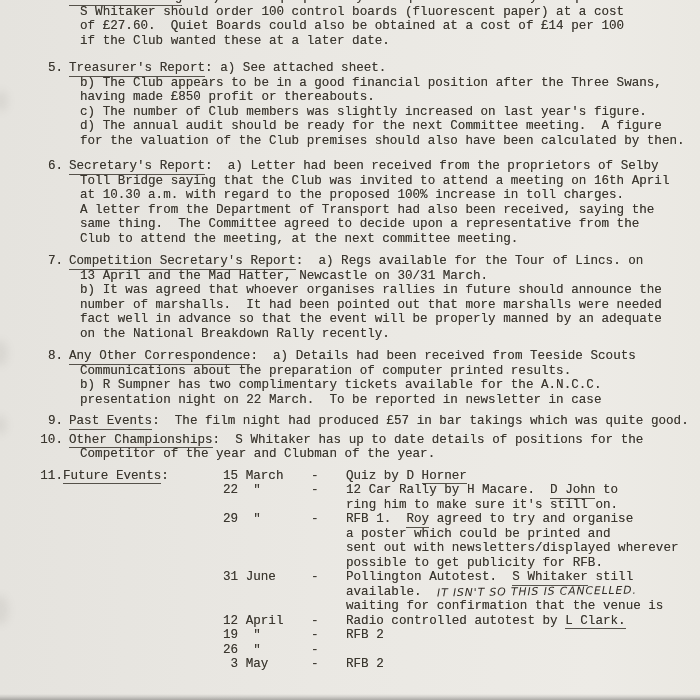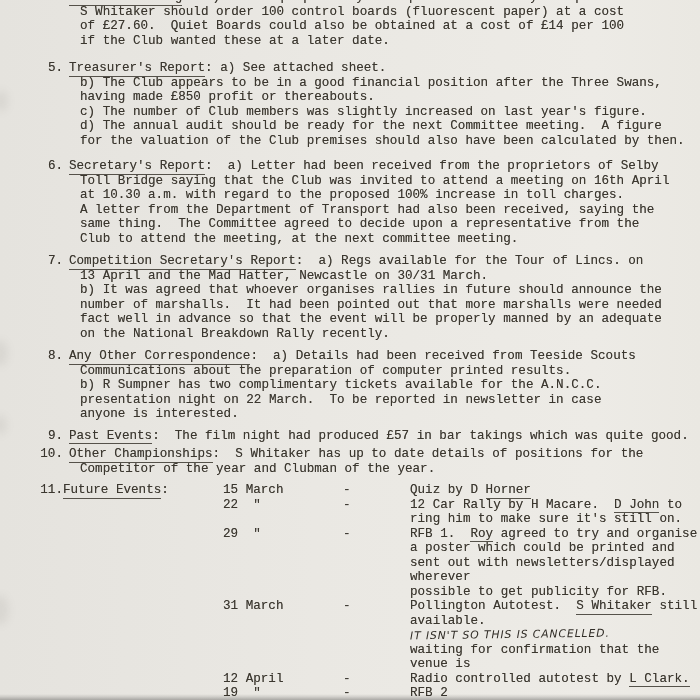--- a/index.html
+++ b/index.html
@@ -16,21 +16,21 @@
   .body{flex:1;margin-left:6px;min-width:0;}
   .line{white-space:pre-wrap;}
   .cont{padding-left:11px;}
   .u{border-bottom:1.2px solid rgba(59,55,47,0.85);padding-bottom:0.5px;}
   .mb13{margin-bottom:13px}.mb11{margin-bottom:11px}.mb8{margin-bottom:8px}
   .mb7{margin-bottom:7px}.mb4{margin-bottom:4px}
   
   .fe-body{flex:1;margin-left:0;position:relative;min-width:0;}
   .fe-head{position:absolute;left:0;top:0;white-space:pre;}
   .events{margin-left:160px;}
-  .event{display:flex;gap:32px;}
+  .event{display:flex;}
   .edate{flex:0 0 88px;white-space:pre;}
   .edash{flex:0 0 35px;white-space:pre;}
   .edesc{flex:1;min-width:0;}
   .hw{
     font-family:"DejaVu Sans",sans-serif;font-style:italic;
     font-size:10.8px;letter-spacing:0.9px;display:inline-block;
     transform:rotate(-0.8deg);color:#312d27;text-shadow:none;white-space:nowrap;
   }
   
   .scan-edge{position:absolute;left:0;bottom:0;width:100%;height:6px;
@@ -93,21 +93,20 @@
       </div>
     </div>
 
     <div class="item mb7">
       <span class="num">8.</span>
       <div class="body">
         <div class="line"><span class="u">Any Other Correspondence</span><span>:  a) Details had been received from Teeside Scouts</span></div>
         <div class="line cont">Communications about the preparation of computer printed results.</div>
         <div class="line cont">b) R Sumpner has two complimentary tickets available for the A.N.C.C.</div>
         <div class="line cont">presentation night on 22 March.  To be reported in newsletter in case</div>
-        <div class="line cont">anyone is interested.</div>
       </div>
     </div>
 
     <div class="item mb4">
       <span class="num">9.</span>
       <div class="body">
         <div class="line"><span class="u">Past Events</span><span>:  The film night had produced £57 in bar takings which was quite good.</span></div>
       </div>
     </div>
 
@@ -147,21 +146,21 @@
             <span class="edash">-</span>
             <div class="edesc">
               <div class="line"><span>RFB 1.  </span><span class="u">Roy</span><span> agreed to try and organise</span></div>
               <div class="line">a poster which could be printed and</div>
               <div class="line">sent out with newsletters/displayed wherever</div>
               <div class="line">possible to get publicity for RFB.</div>
             </div>
           </div>
 
           <div class="event">
-            <span class="edate">31 March</span>
+            <span class="edate">31 June</span>
             <span class="edash">-</span>
             <div class="edesc">
               <div class="line"><span>Pollington Autotest.  </span><span class="u">S Whitaker</span><span> still</span></div>
               <div class="line"><span>available.  </span><span class="hw">IT ISN'T SO THIS IS CANCELLED.</span></div>
               <div class="line">waiting for confirmation that the venue is</div>
             </div>
           </div>
 
           <div class="event">
             <span class="edate">12 April</span>

